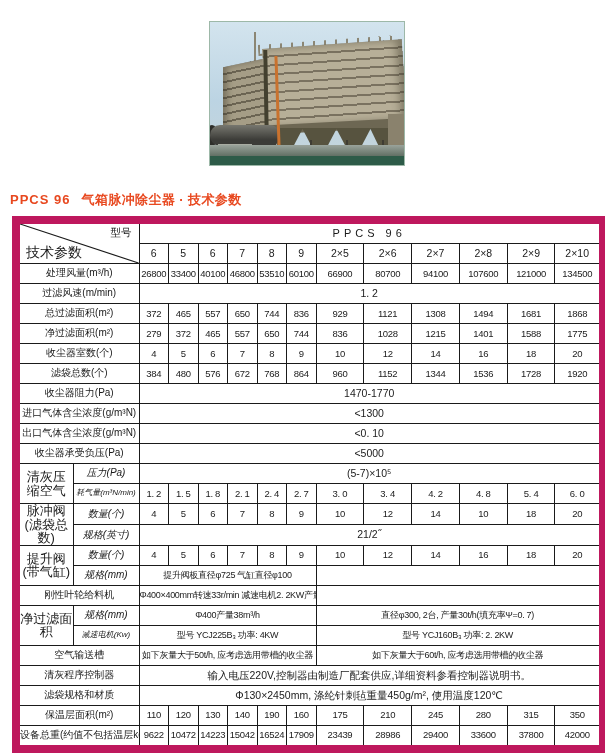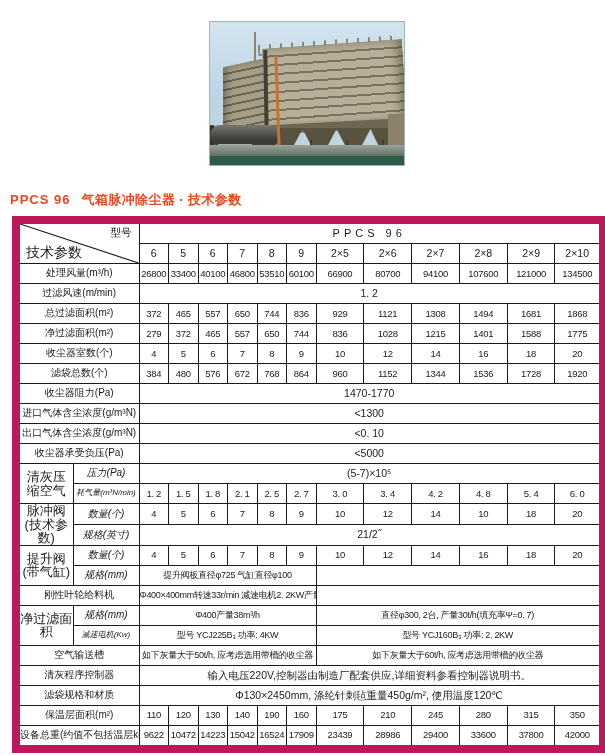--- a/index.html
+++ b/index.html
@@ -235,32 +235,32 @@
 缩空气</td>
         <td class="sub-label">压力(Pa)</td>
         <td class="span-val" colspan="12">(5-7)×10⁵</td>
       </tr>
       <tr>
         <td class="sub-label small">耗气量(m³N/min)</td>
         <td class="num">1. 2</td>
         <td class="num">1. 5</td>
         <td class="num">1. 8</td>
         <td class="num">2. 1</td>
-        <td class="num">2. 5</td>
+        <td class="num">2. 4</td>
         <td class="num">2. 7</td>
         <td class="num">3. 0</td>
         <td class="num">3. 4</td>
         <td class="num">4. 2</td>
         <td class="num">4. 8</td>
         <td class="num">5. 4</td>
         <td class="num">6. 0</td>
       </tr>
       <tr>
         <td class="group-label" rowspan="2">脉冲阀
-(技术参数)</td>
+(滤袋总数)</td>
         <td class="sub-label">数量(个)</td>
         <td class="num">4</td>
         <td class="num">5</td>
         <td class="num">6</td>
         <td class="num">7</td>
         <td class="num">8</td>
         <td class="num">9</td>
         <td class="num">10</td>
         <td class="num">12</td>
         <td class="num">14</td>

